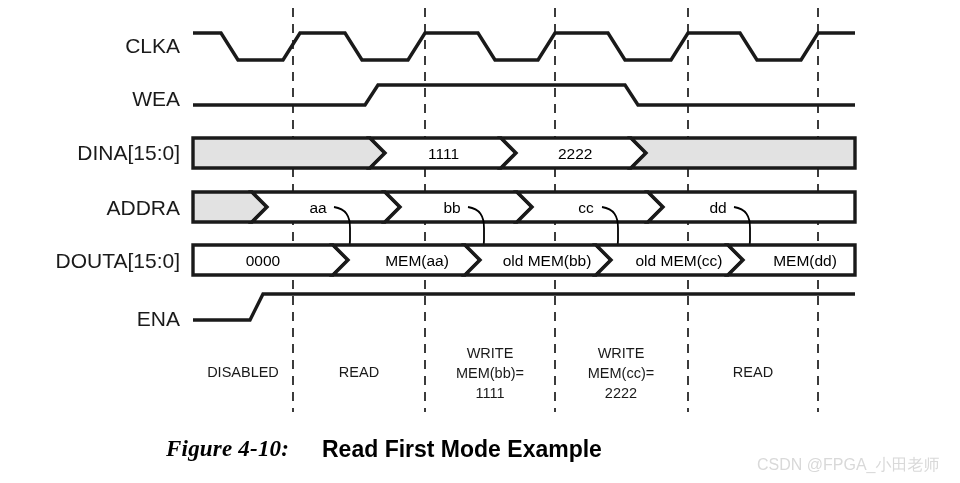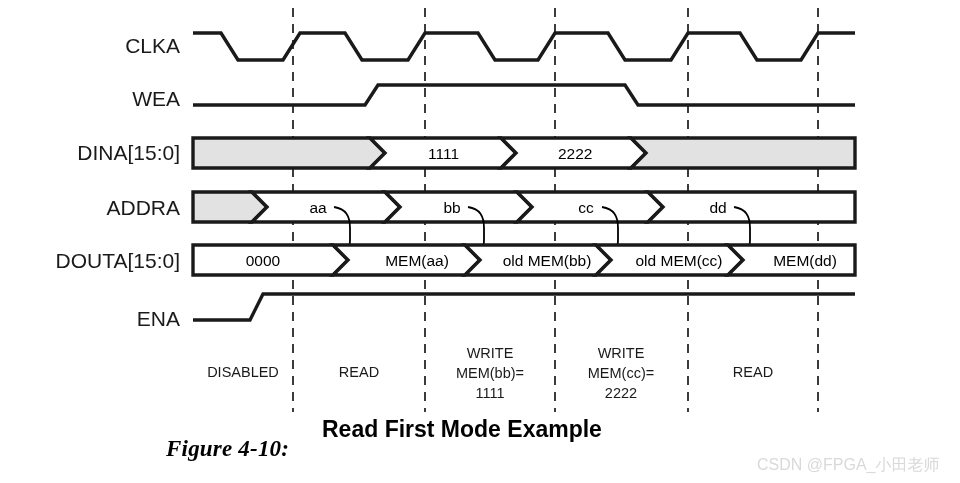--- a/index.html
+++ b/index.html
@@ -199,17 +199,17 @@
       <text class="phase-label" x="621" y="358" text-anchor="middle">WRITE</text>
       <text class="phase-label" x="621" y="378" text-anchor="middle">MEM(cc)=</text>
       <text class="phase-label" x="621" y="398" text-anchor="middle">2222</text>
 
       <text class="phase-label" x="753" y="377" text-anchor="middle">READ</text>
     </g>
 
   </svg>
 
   <div class="caption-fig" style="left:166px; top:436px;">Figure 4-10:</div>
-  <div class="caption-title" style="left:322px; top:416px;">Read First Mode Example</div>
+  <div class="caption-title" style="left:322px; top:436px;">Read First Mode Example</div>
 
   <div class="watermark" style="left:757px; top:455px;">CSDN @FPGA_小田老师</div>
 
 </div>
 
 </body></html>

